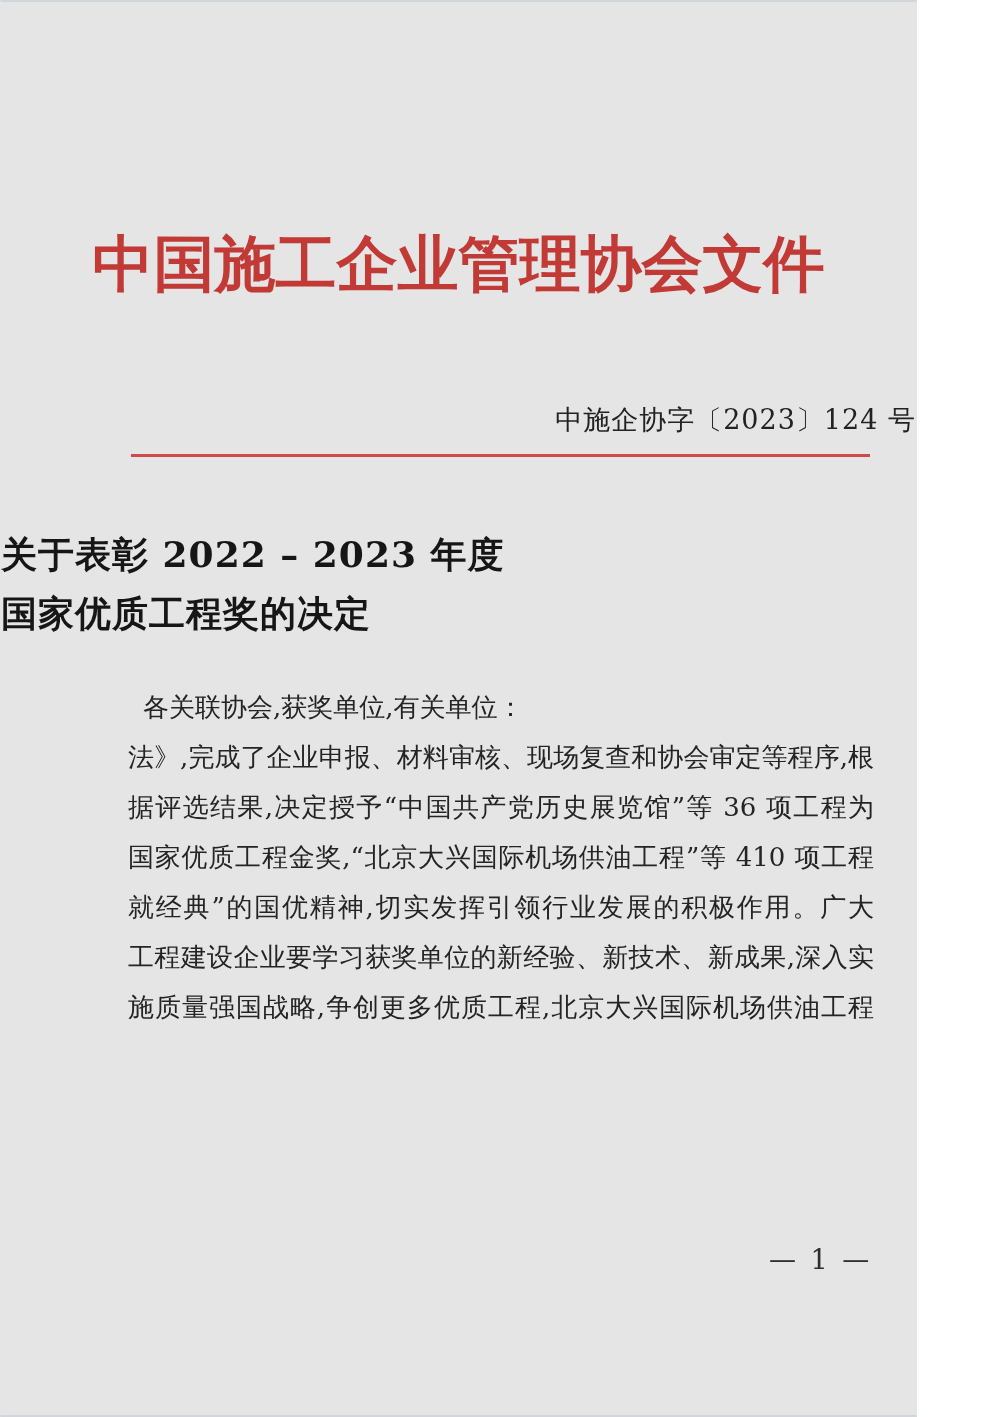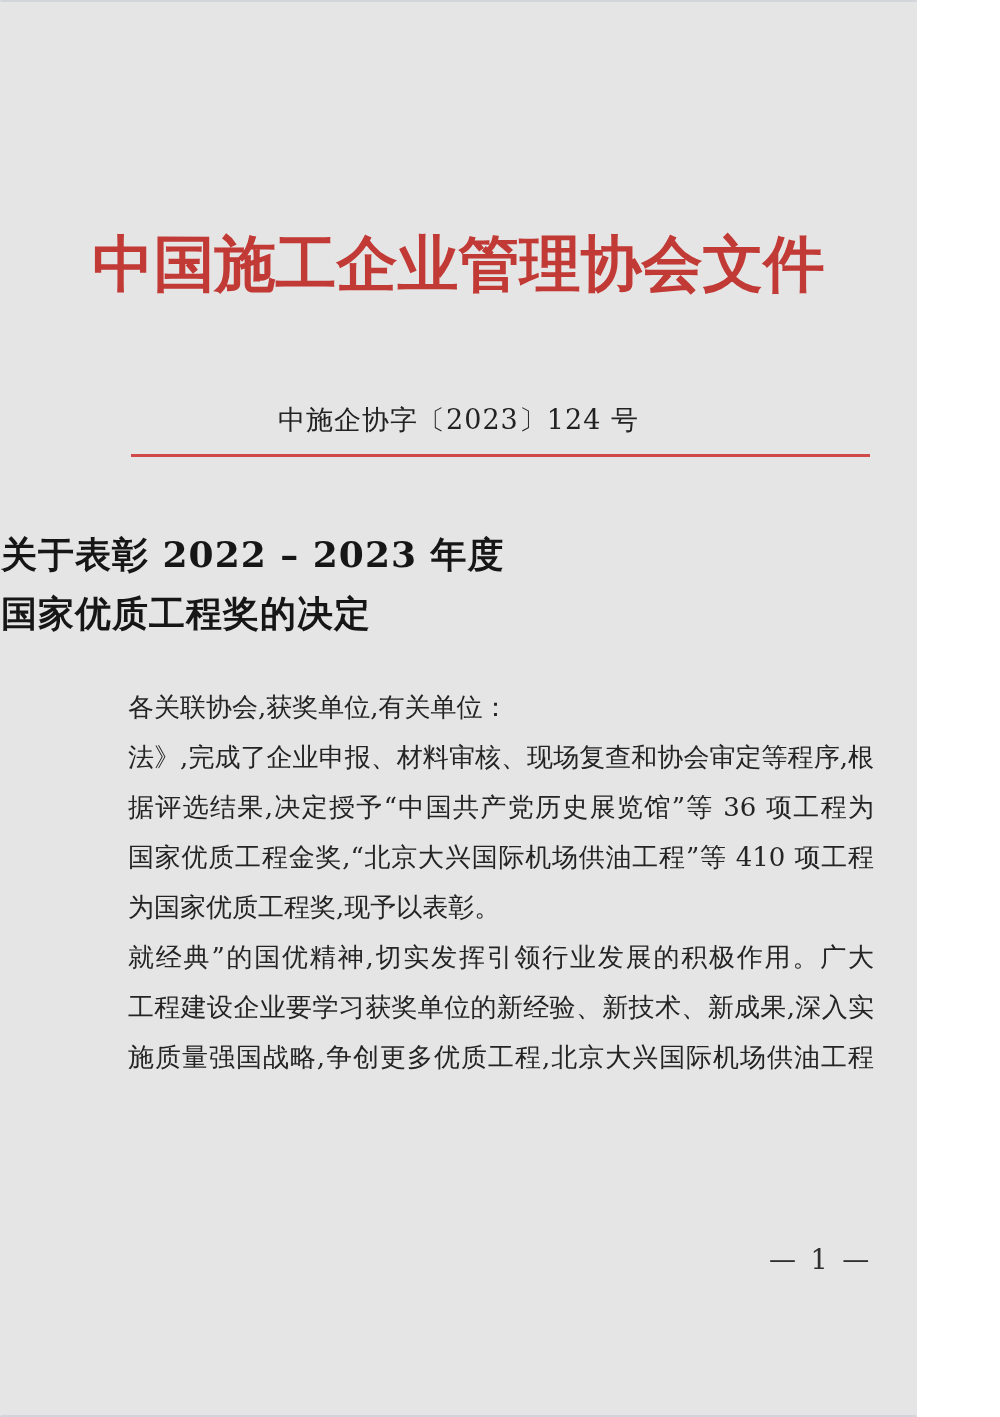--- a/index.html
+++ b/index.html
@@ -31,21 +31,21 @@
     font-weight: 700;
     color: var(--red-text, #c23a36);
     letter-spacing: 0px;
     white-space: nowrap;
   }
   .doc-number {
     position: absolute;
     top: 400px;
     left: 0;
     width: 100%;
-    text-align: center;
+    text-align: right;
     font-size: 27px;
     line-height: 1.3;
     color: #222222;
     letter-spacing: 1px;
   }
   .red-rule {
     position: absolute;
     top: 452px;
     left: 130px;
     width: 739px;
@@ -72,20 +72,21 @@
     line-height: 50px;
     color: #242424;
   }
   .body-line {
     text-align: justify;
     text-align-last: justify;
   }
   .body-line.no-justify {
     text-align: center;
     text-align-last: left;
+    margin-left: 15px;
   }
   .body-line.indent {
     text-indent: 36px;
   }
   .page-number {
     position: absolute;
     top: 1242px;
     left: 768px;
     font-size: 27px;
     line-height: 1.2;
@@ -108,21 +109,20 @@
   <div class="doc-title">
     <div>关于表彰 2022 – 2023 年度</div>
     <div>国家优质工程奖的决定</div>
   </div>
 
   <div class="body-block" id="body-lines">
       <div class="body-line no-justify">各关联协会,获奖单位,有关单位：</div>
       <div class="body-line">法》,完成了企业申报、材料审核、现场复查和协会审定等程序,根</div>
       <div class="body-line">据评选结果,决定授予“中国共产党历史展览馆”等 36 项工程为</div>
       <div class="body-line">国家优质工程金奖,“北京大兴国际机场供油工程”等 410 项工程</div>
-      <div class="body-line no-justify">为国家优质工程奖,现予以表彰。</div>
       <div class="body-line">就经典”的国优精神,切实发挥引领行业发展的积极作用。广大</div>
       <div class="body-line">工程建设企业要学习获奖单位的新经验、新技术、新成果,深入实</div>
       <div class="body-line">施质量强国战略,争创更多优质工程,北京大兴国际机场供油工程</div>
     </div>
 
   <div class="page-number">— 1 —</div>
 
 </div>
 
 </body></html>

